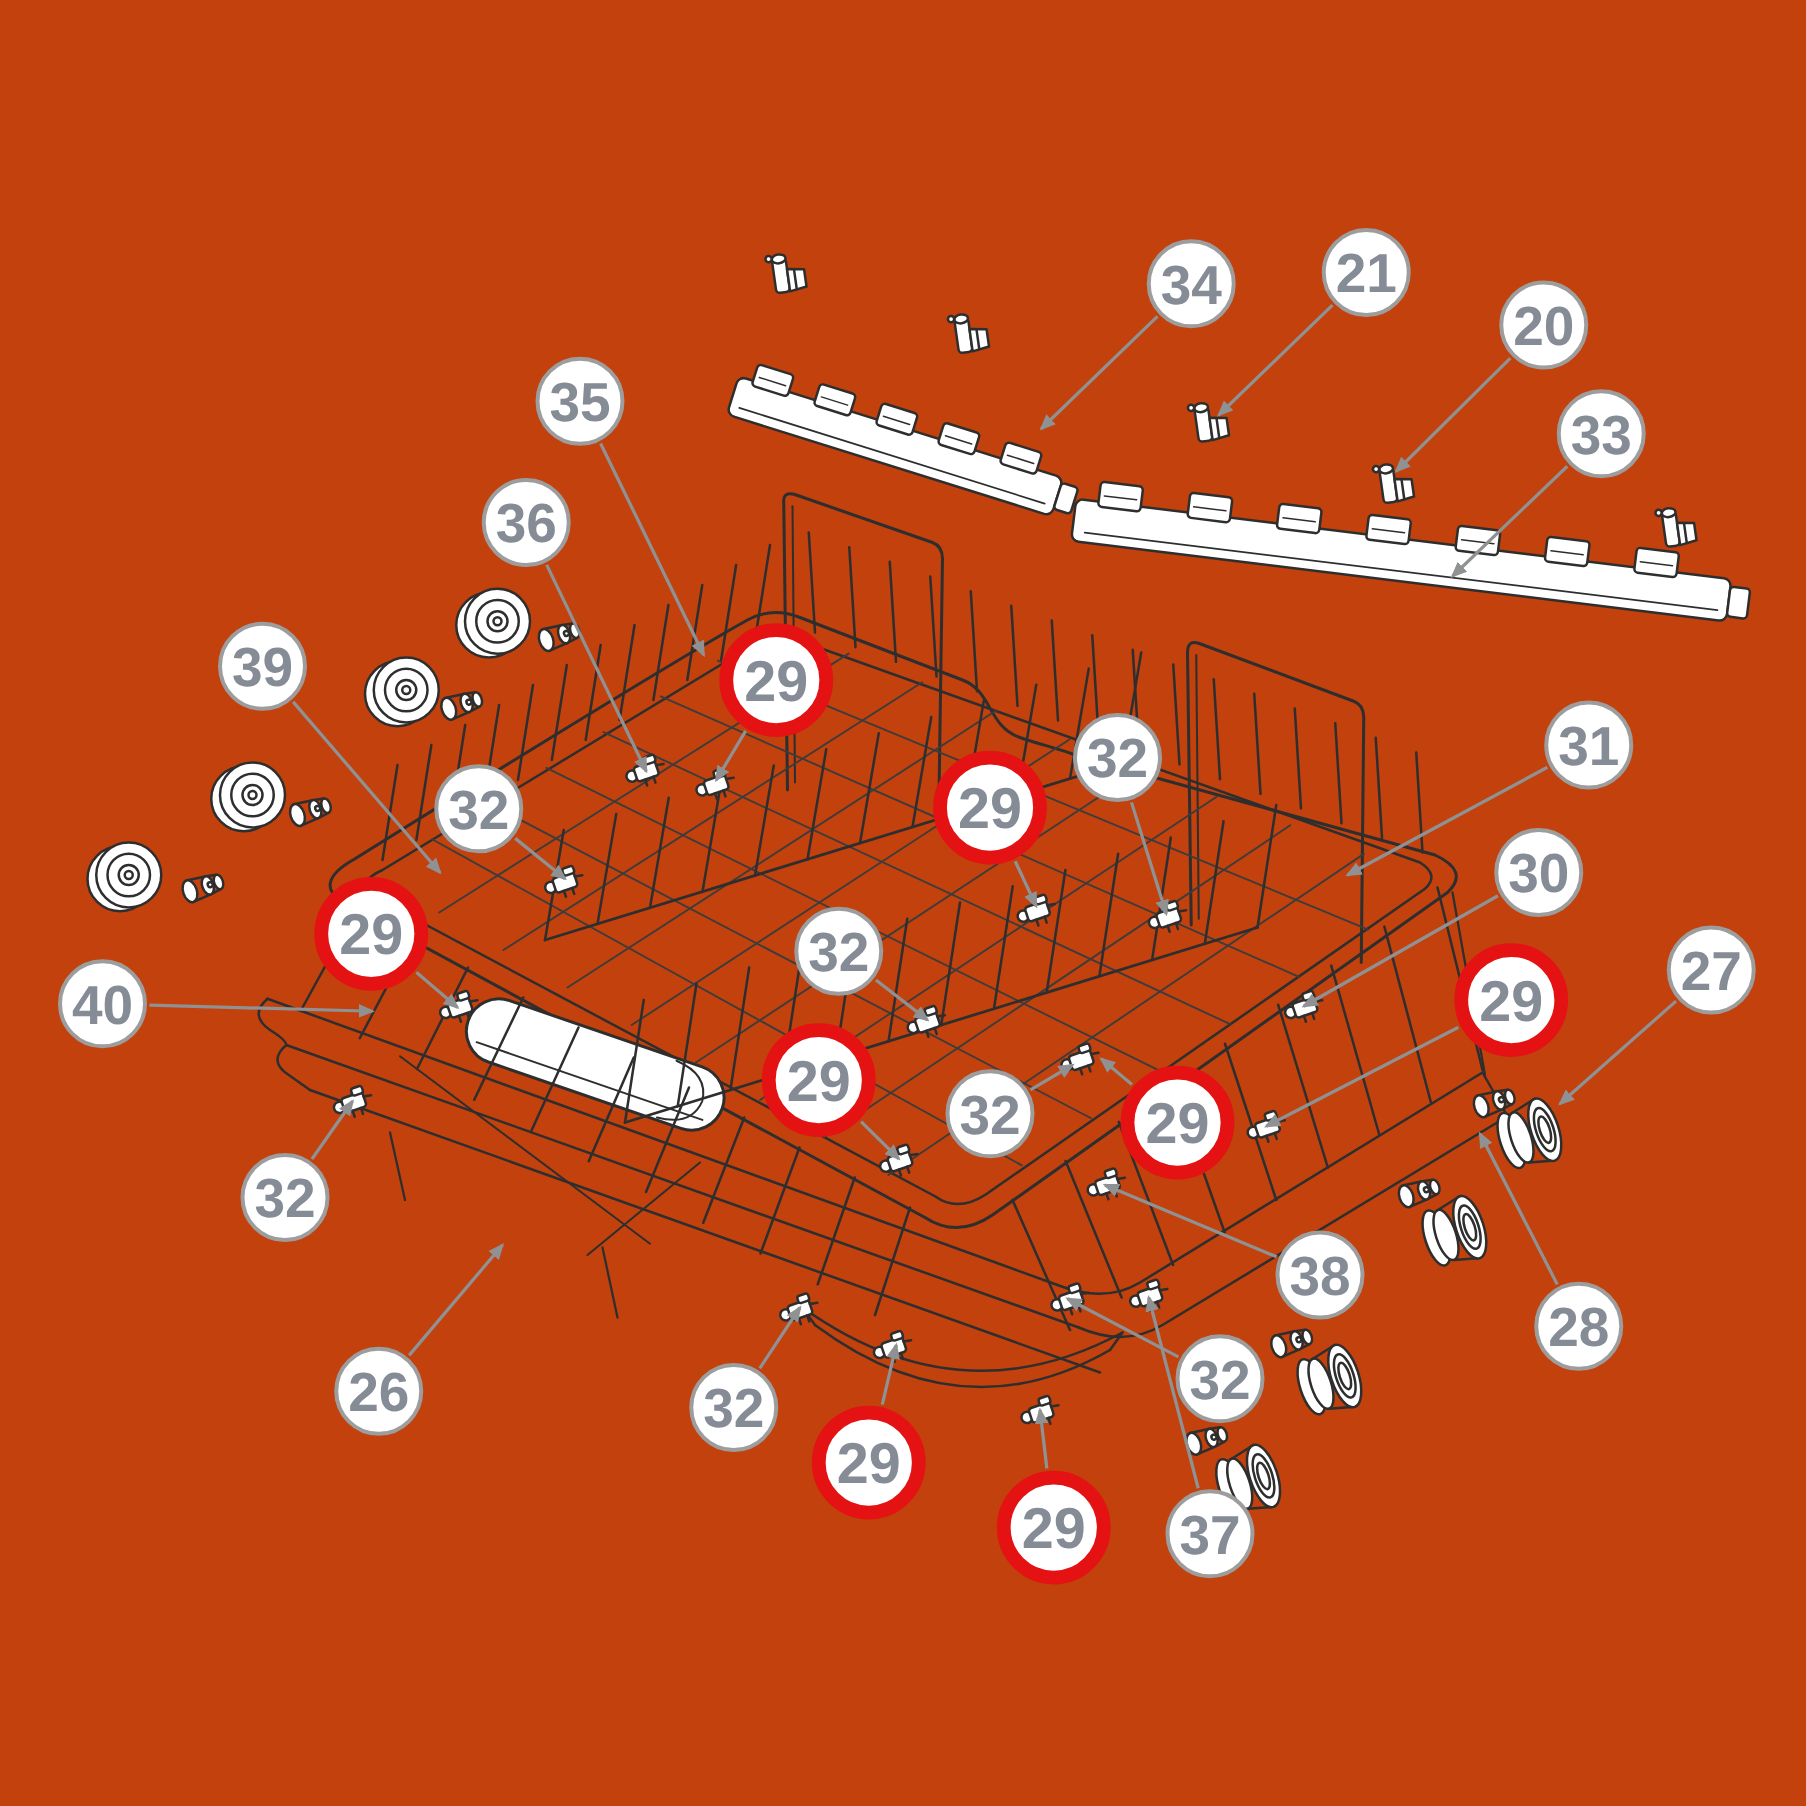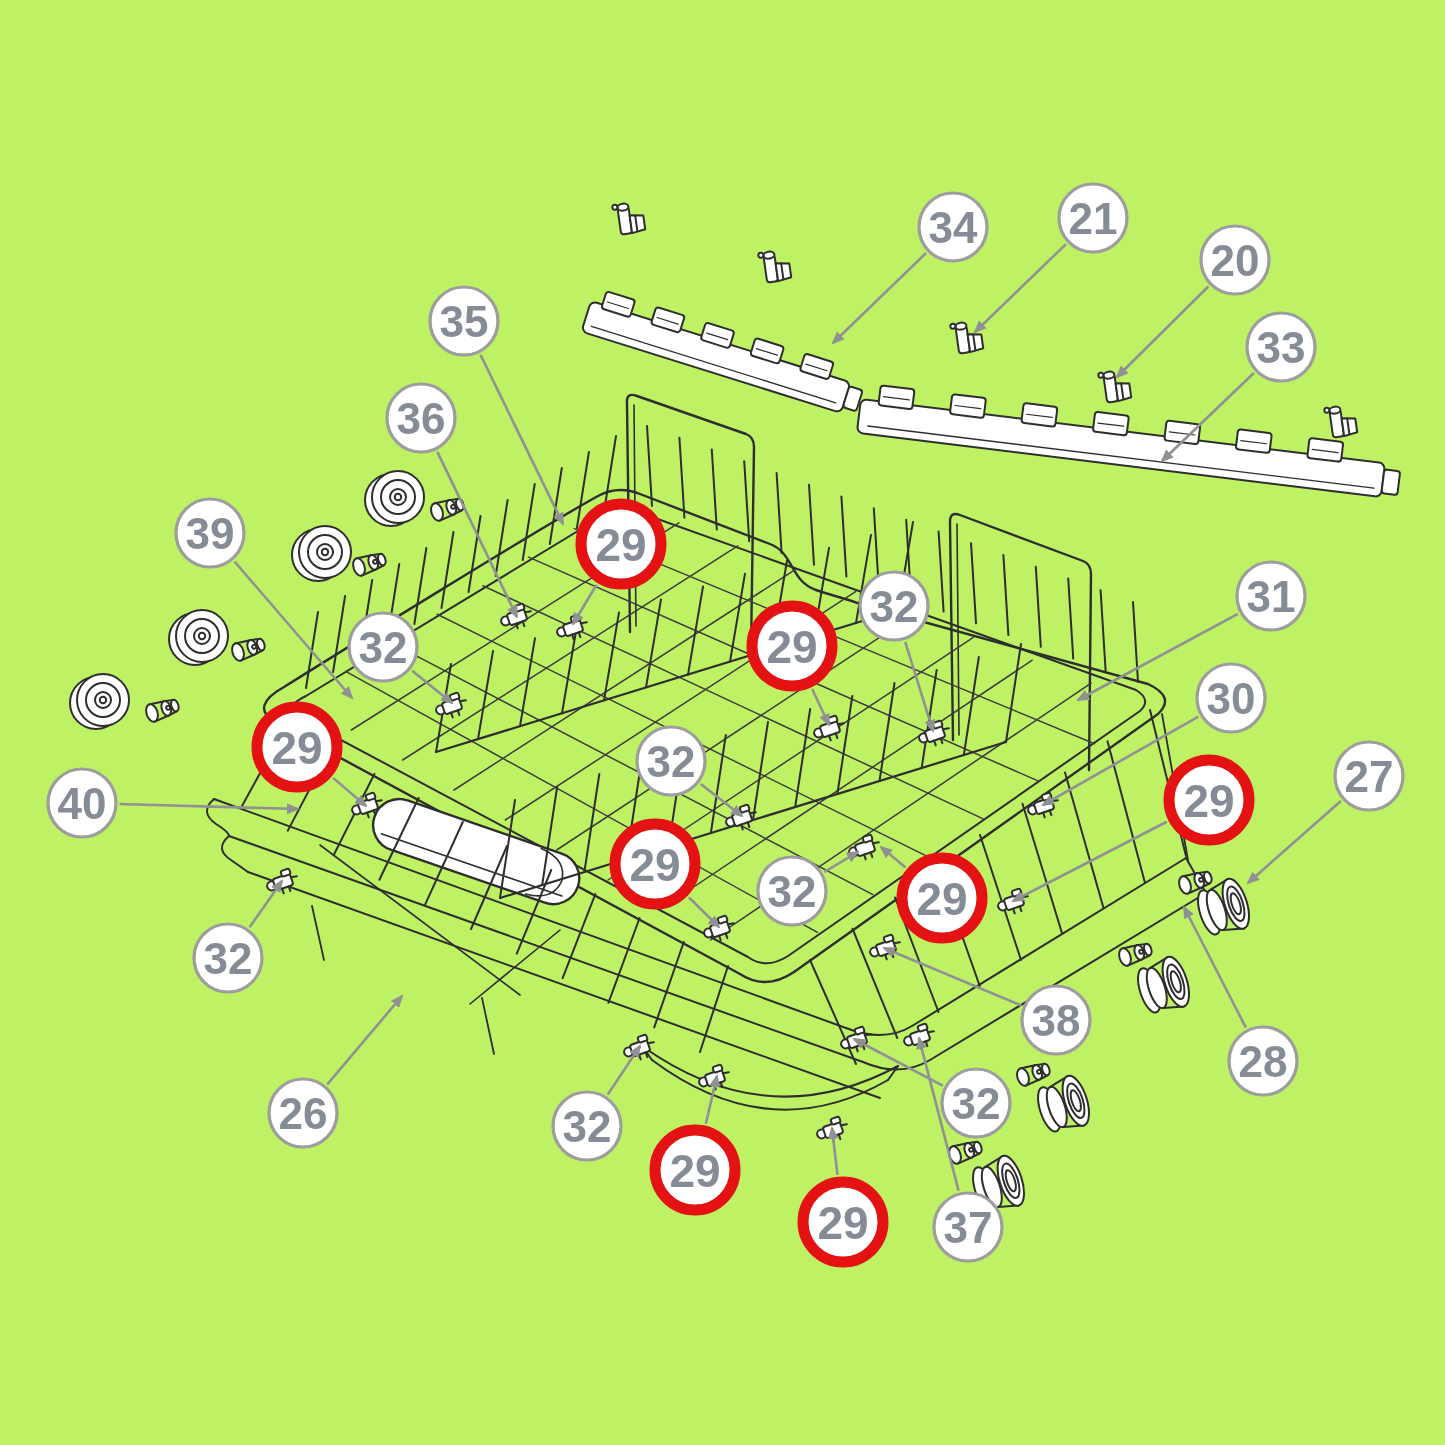--- a/index.html
+++ b/index.html
@@ -1,16 +1,16 @@
 <!DOCTYPE html>
 <html><head>
 <meta charset="utf-8">
 <style>
   html,body{margin:0;padding:0;background:#ffffff;}
-  .canvas{position:relative;width:1445px;height:1445px;background:#bef264;overflow:hidden;}
+  .canvas{position:relative;width:1445px;height:1445px;background:#c2410c;overflow:hidden;}
   svg{position:absolute;left:0;top:0;}
   text.callout-num{
     font-family:"Liberation Sans", sans-serif;
     font-weight:bold;
     text-anchor:middle;
   }
 </style>
 </head>
 <body>
 

